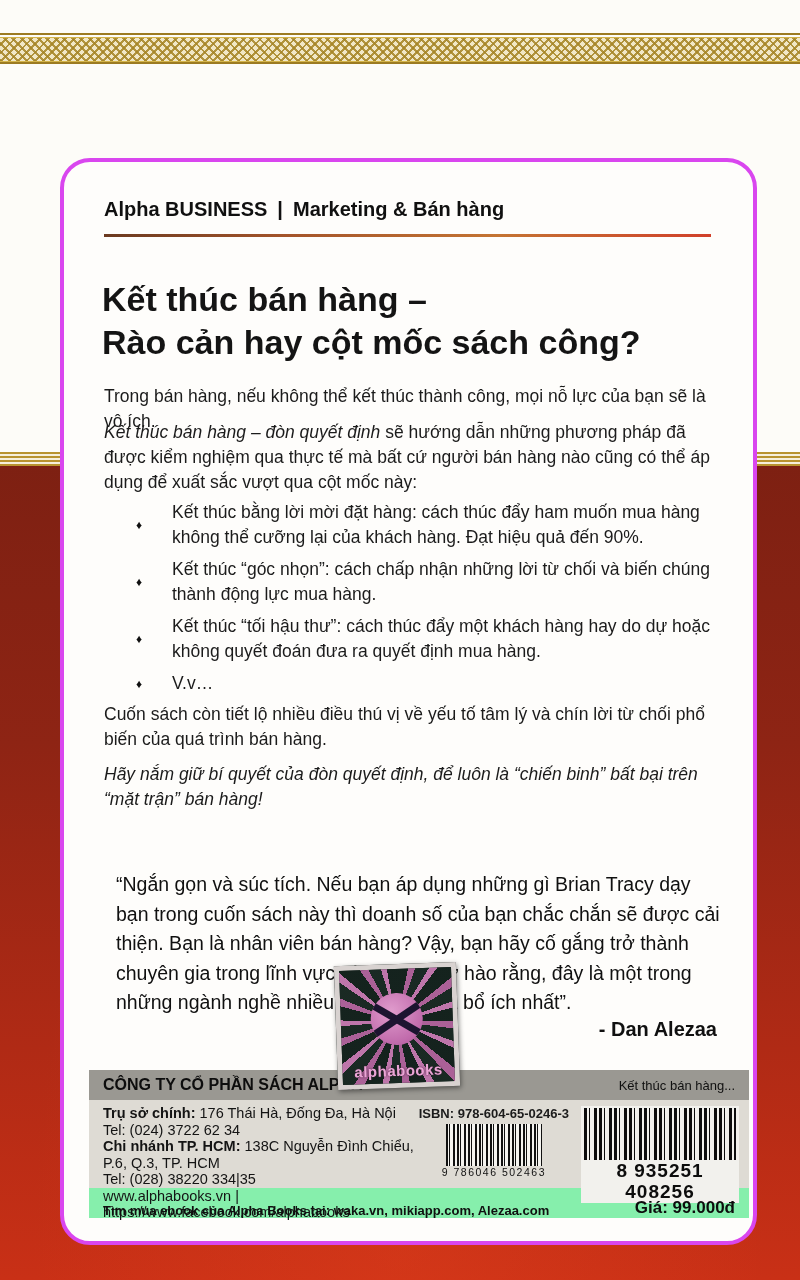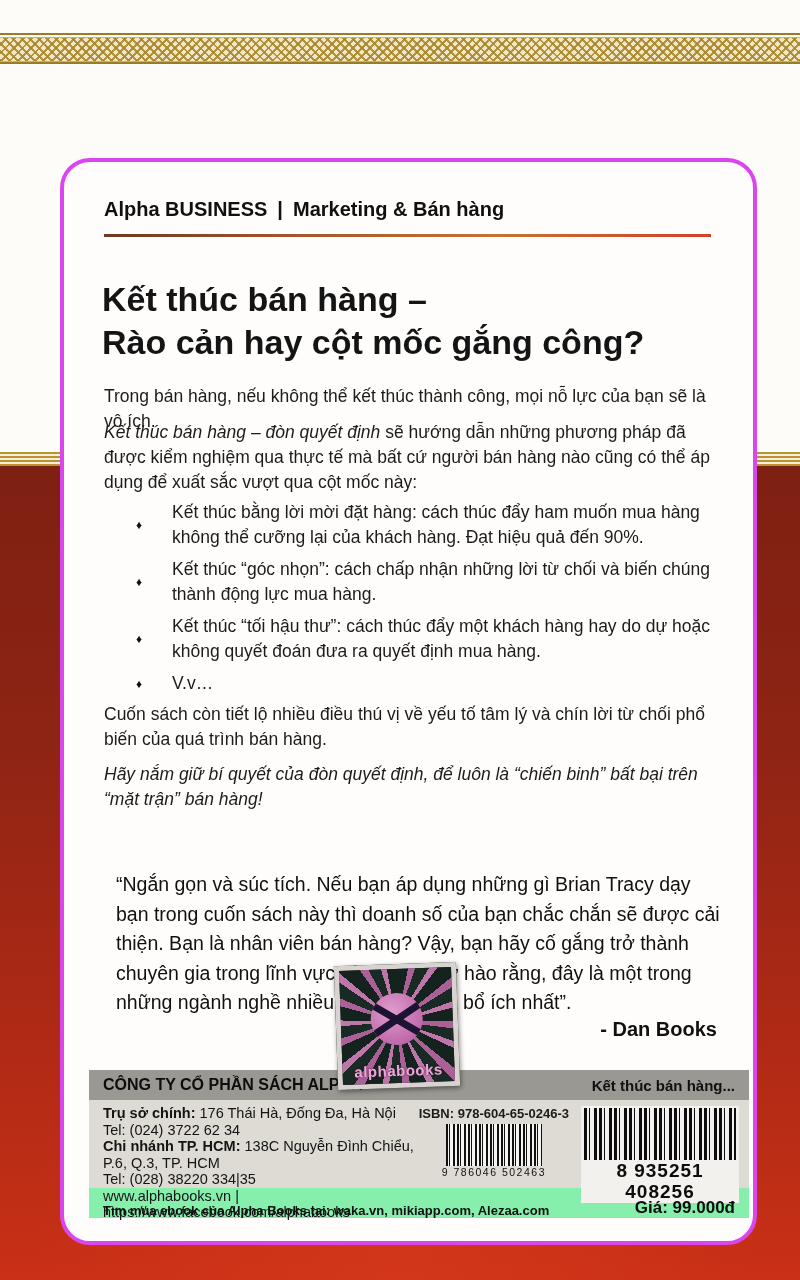--- a/index.html
+++ b/index.html
@@ -59,21 +59,21 @@
   .ball::after{transform:rotate(-32deg);}
   .brand{position:absolute;left:0;right:0;bottom:4px;text-align:center;font-size:15px;font-weight:bold;
          color:#eba5d6;letter-spacing:.5px;z-index:2;text-shadow:0 0 2px #401c36;}
 
   
   .footer{position:absolute;left:25px;top:908px;width:660px;z-index:2;}
   .bar{height:30px;display:flex;align-items:center;justify-content:space-between;padding:0 14px;box-sizing:border-box;}
   .top-bar{background:#9a9892;}
   .bottom-bar{background:#86efac;align-items:flex-end;}
   .company{font-size:16px;font-weight:bold;color:#0d0d0d;}
-  .short-title{font-size:15px;font-weight:bold;color:#101010;}
+  .short-title{font-size:13px;font-weight:normal;color:#101010;}
   .footer-body{height:88px;background:#dedbd4;display:flex;justify-content:space-between;
                padding:5px 10px 4px 14px;box-sizing:border-box;}
   .address{font-size:14.5px;line-height:16.5px;color:#141414;}
   .addr-line b{font-weight:bold;}
   .codes{display:flex;align-items:flex-start;gap:12px;padding-top:1px;}
   .isbn-col{text-align:center;}
   .isbn{font-size:13px;font-weight:bold;margin-bottom:3px;white-space:nowrap;}
   .barcode.small .bars{width:96px;height:42px;margin:0 auto;
     background:repeating-linear-gradient(90deg,#111 0 2px,#f5f4f0 2px 3px,#111 3px 4px,#f5f4f0 4px 7px,#111 7px 9px,#f5f4f0 9px 11px);}
   .barcode.small .digits{font-size:10.5px;letter-spacing:1.5px;margin-top:0;color:#111;}
@@ -99,21 +99,21 @@
 
   <div class="card">
 
     <div class="imprint-row">
       <span>Alpha BUSINESS</span><span class="sep">|</span><span>Marketing &amp; Bán hàng</span>
     </div>
     <div class="rule"></div>
 
     <h1 class="title">
       <span class="tl">Kết thúc bán hàng –</span>
-      <span class="tl">Rào cản hay cột mốc gắng công?</span>
+      <span class="tl">Rào cản hay cột mốc sách công?</span>
     </h1>
 
     <p class="body intro">Trong bán hàng, nếu không thể kết thúc thành công, mọi nỗ lực của bạn sẽ là vô ích.</p>
 
     <p class="body lead"><em>Kết thúc bán hàng – đòn quyết định</em><span> sẽ hướng dẫn những phương pháp đã được kiểm nghiệm qua thực tế mà bất cứ người bán hàng nào cũng có thể áp dụng để xuất sắc vượt qua cột mốc này:</span></p>
 
     <ul class="bullets">
       <li class="bullet">
         <span class="diamond">♦</span>
         <span class="btext">Kết thúc bằng lời mời đặt hàng: cách thúc đẩy ham muốn mua hàng không thể cưỡng lại của khách hàng. Đạt hiệu quả đến 90%.</span>
@@ -129,21 +129,21 @@
       <li class="bullet">
         <span class="diamond">♦</span>
         <span class="btext">V.v…</span>
       </li>
     </ul>
 
     <p class="body o1">Cuốn sách còn tiết lộ nhiều điều thú vị về yếu tố tâm lý và chín lời từ chối phổ biến của quá trình bán hàng.</p>
     <p class="body o2">Hãy nắm giữ bí quyết của đòn quyết định, để luôn là “chiến binh” bất bại trên “mặt trận” bán hàng!</p>
 
     <div class="quote">“Ngắn gọn và súc tích. Nếu bạn áp dụng những gì Brian Tracy dạy bạn trong cuốn sách này thì doanh số của bạn chắc chắn sẽ được cải thiện. Bạn là nhân viên bán hàng? Vậy, bạn hãy cố gắng trở thành chuyên gia trong lĩnh vực này và hãy tự hào rằng, đây là một trong những ngành nghề nhiều thách thức và bổ ích nhất”.</div>
-    <div class="attribution">- Dan Books</div>
+    <div class="attribution">- Dan Alezaa</div>
 
     <div class="sticker">
       <div class="rays"></div>
       <div class="ball"></div>
       <div class="brand">alphabooks</div>
     </div>
 
     <div class="footer">
       <div class="bar top-bar">
         <span class="company">CÔNG TY CỔ PHẦN SÁCH ALPHA</span>

